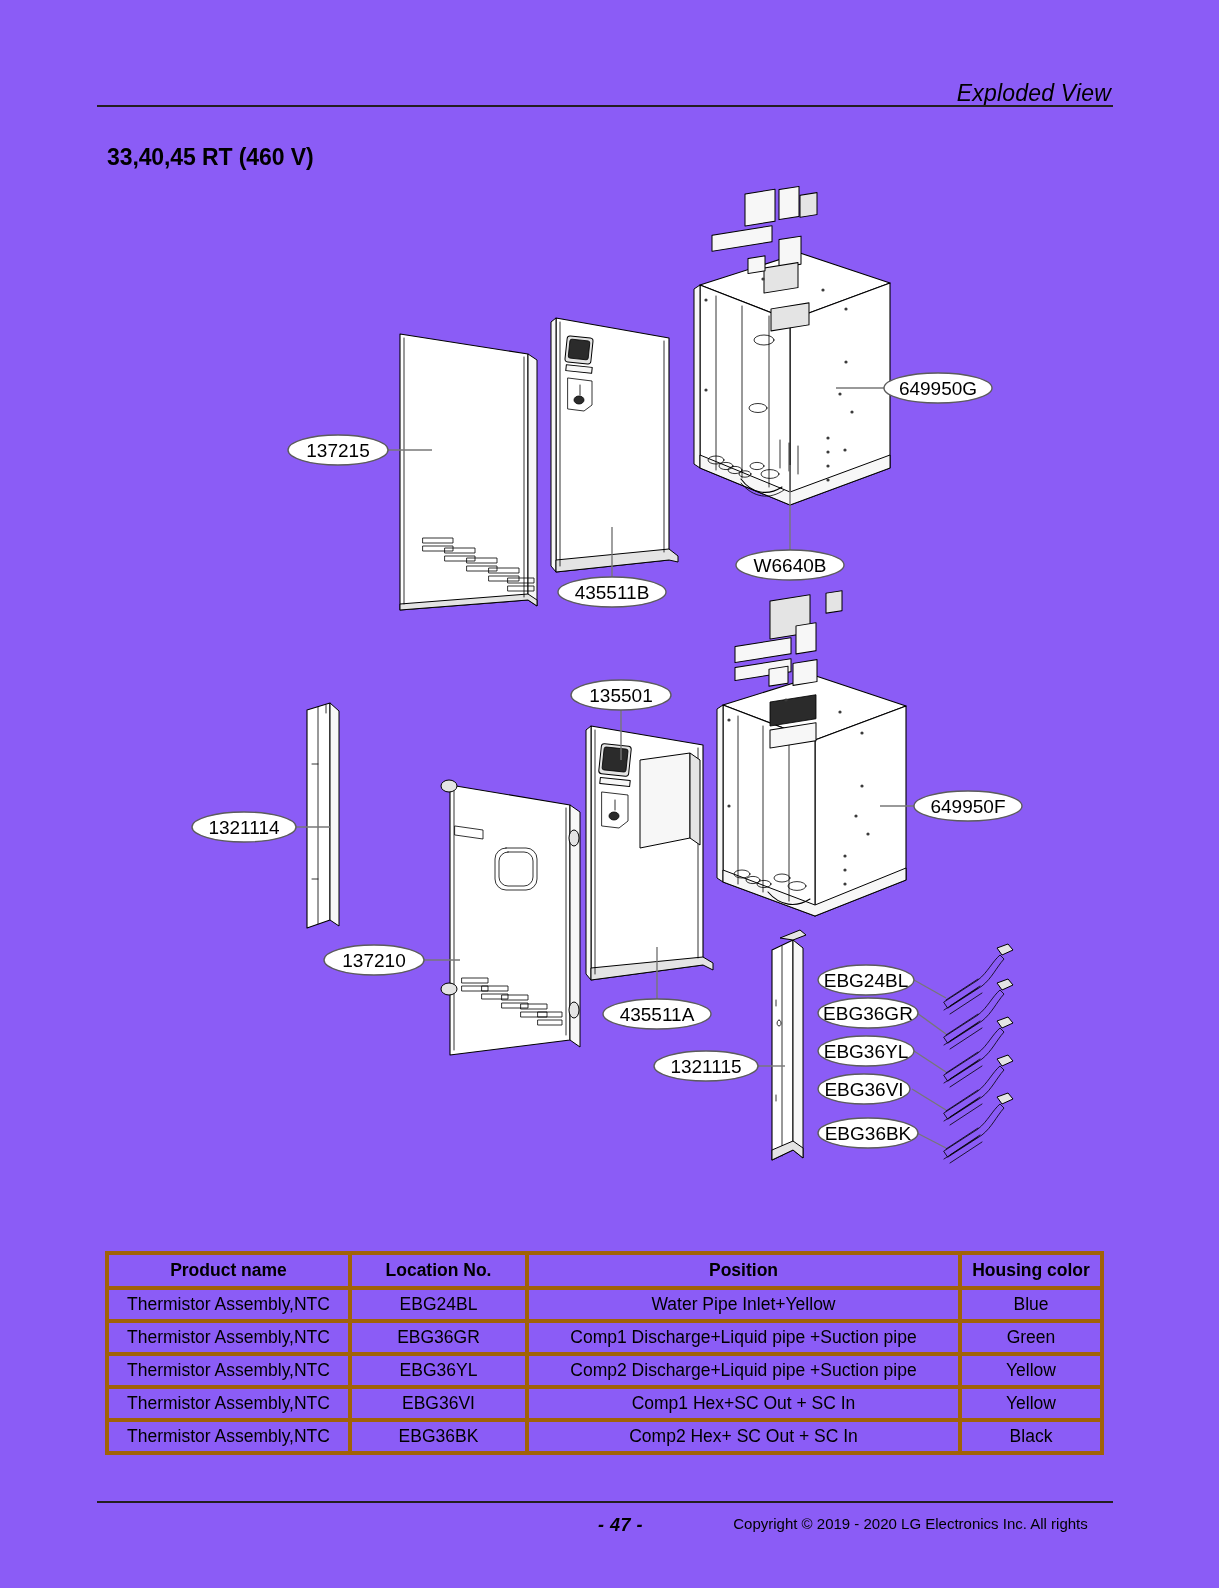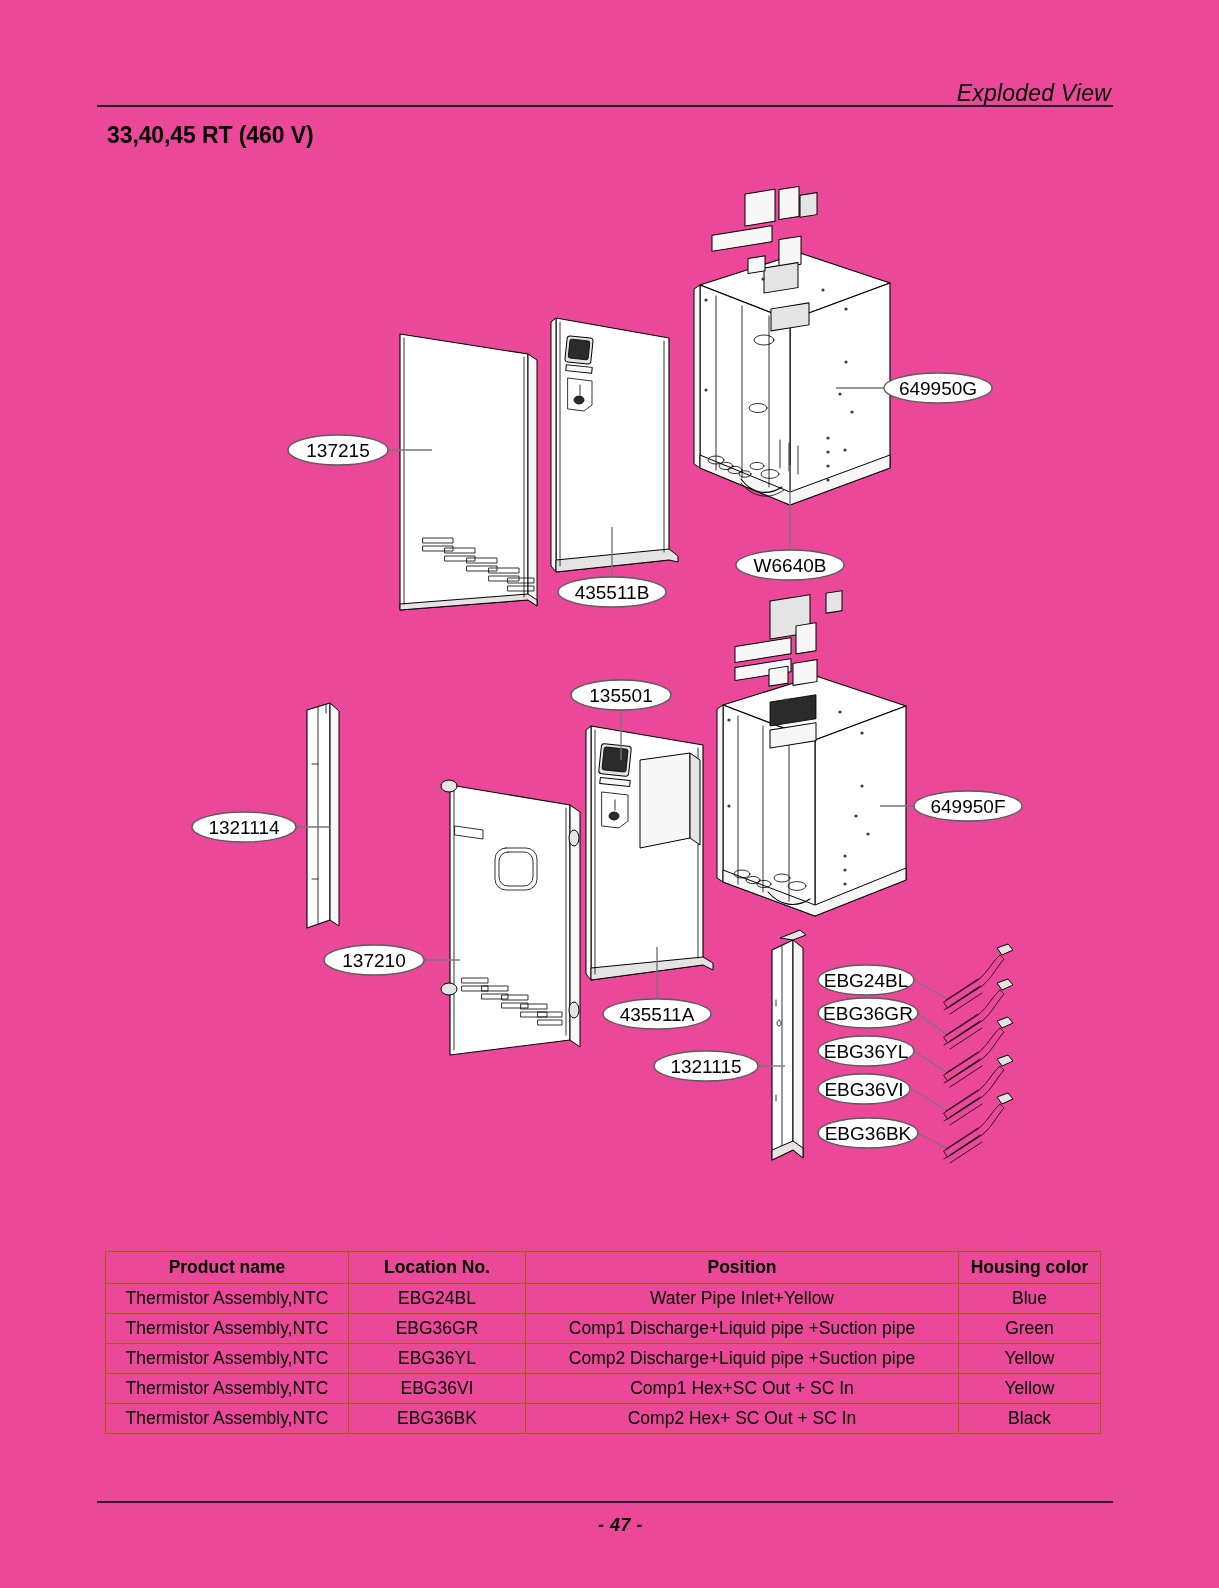--- a/index.html
+++ b/index.html
@@ -9,21 +9,21 @@
     background: #ffffff;
   }
   body {
     font-family: "Liberation Sans", sans-serif;
     color: #000;
   }
   #page {
     position: relative;
     width: 1219px;
     height: 1588px;
-    background: #ec4899;
+    background: #8b5cf6;
     overflow: hidden;
   }
 
   
   #header-title {
     position: absolute;
     right: 108px;
     top: 80px;
     font-style: italic;
     font-size: 23px;
@@ -34,21 +34,21 @@
     position: absolute;
     left: 97px;
     top: 105px;
     width: 1016px;
     height: 2px;
     background: #231f20;
   }
   #section-title {
     position: absolute;
     left: 107px;
-    top: 122px;
+    top: 144px;
     font-size: 23px;
     font-weight: bold;
     letter-spacing: -.1px;
     white-space: nowrap;
   }
 
   
   #drawing {
     position: absolute;
     left: 0;
@@ -66,21 +66,21 @@
     width: 995px;
     border-collapse: collapse;
     table-layout: fixed;
     font-size: 17.5px;
   }
   #parts-table col.c1 { width: 243px; }
   #parts-table col.c2 { width: 177px; }
   #parts-table col.c3 { width: 433px; }
   #parts-table col.c4 { width: 142px; }
   #parts-table th, #parts-table td {
-    border: 1px solid #a16207;
+    border: 4px solid #a16207;
     text-align: center;
     padding: 0;
     height: 29px;
     line-height: 29px;
     white-space: nowrap;
     overflow: hidden;
   }
   #parts-table th {
     font-weight: bold;
     height: 31px;
@@ -538,15 +538,16 @@
         <td>EBG36BK</td>
         <td>Comp2 Hex+ SC Out + SC In</td>
         <td>Black</td>
       </tr>
     </tbody>
   </table>
 
   <div id="footer-rule"></div>
   <div id="page-number">- 47 -</div>
   <div id="copyright">
+    <div>Copyright © 2019 - 2020 LG Electronics Inc. All rights</div>
   </div>
 
 </div>
 
 </body></html>

